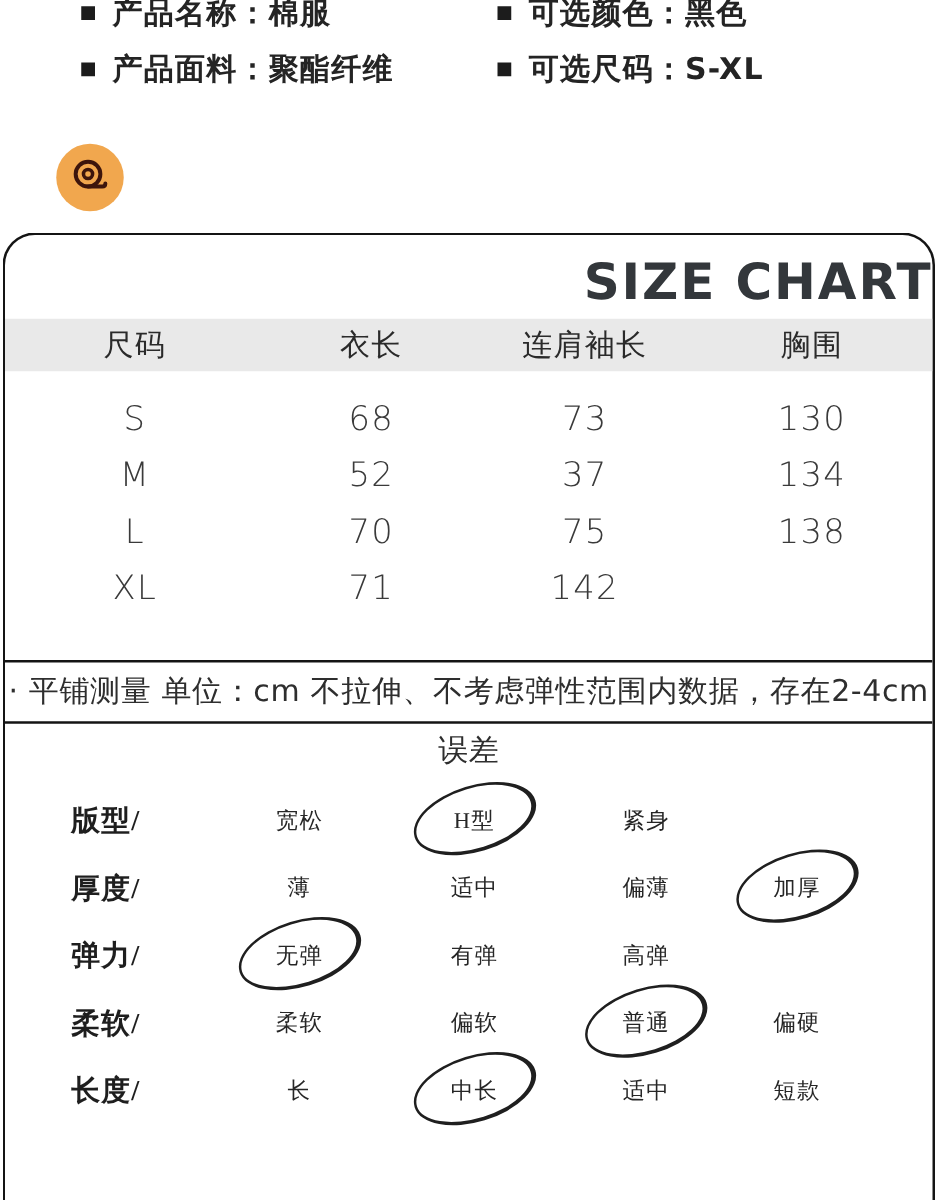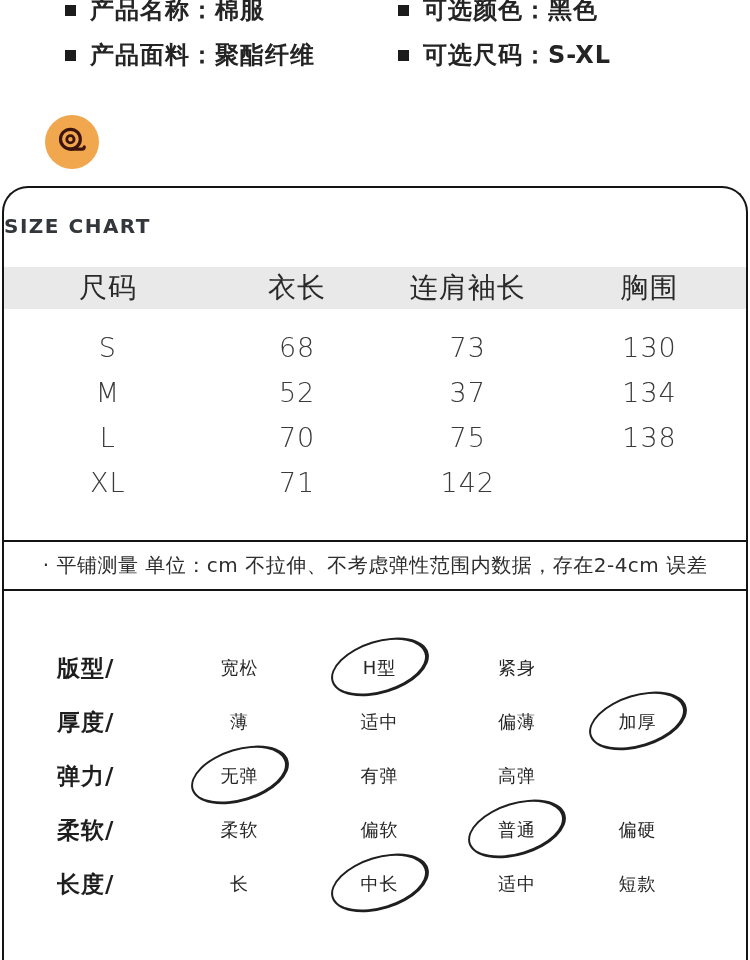--- a/index.html
+++ b/index.html
@@ -31,50 +31,50 @@
 
   
   .card {
     position: absolute; left: 2px; right: 2px; top: 186px; bottom: 0;
     background: #ffffff;
     border: 2px solid #141414; border-bottom: none;
     border-radius: 26px 26px 0 0;
     overflow: hidden;
   }
   .card-title {
-    margin-top: 22px; margin-bottom: 24px;
-    text-align: left;
-    font-size: 20px; font-weight: 800; letter-spacing: 1.5px;
+    margin-top: 22px; margin-bottom: 12px;
+    text-align: right;
+    font-size: 40px; font-weight: 800; letter-spacing: 1.5px;
     color: #33373B; line-height: 33px;
   }
   .thead {
     height: 42px; background: #E9E9E9;
     display: grid; grid-template-columns: 28% 23% 23% 26%;
     align-items: center;
   }
-  .thead .th { text-align: center; font-size: 28px; font-weight: 500; color: #2A2A2A; letter-spacing: 1px; }
+  .thead .th { text-align: center; font-size: 24px; font-weight: 500; color: #2A2A2A; letter-spacing: 1px; }
   .tbody { padding-top: 16px; margin-bottom: 35px; }
   .trow {
     height: 45px;
     display: grid; grid-template-columns: 28% 23% 23% 26%;
     align-items: center;
   }
   .trow .td {
     text-align: center; font-size: 27px; font-weight: 300;
     color: #3A3A3A; letter-spacing: 1px; font-stretch: condensed;
   }
 
   .note-row {
     border-top: 2px solid #141414; border-bottom: 2px solid #141414;
     height: 51px; line-height: 47px;
-    text-align: center; font-size: 20px; color: #2E2E2E; letter-spacing: 0.5px;
+    text-align: center; font-size: 24px; color: #2E2E2E; letter-spacing: 0.5px;
   }
 
   
-  .attrs { padding-top: 50px; padding-right: 58px; }
+  .attrs { padding-top: 50px; padding-right: 58px; font-family: Liberation Serif, serif; }
   .arow {
     height: 54px;
     display: grid; grid-template-columns: 163px 145px 135px 140px 1fr;
     align-items: center;
   }
   .arow .alabel {
     padding-left: 53px; font-size: 23px; font-weight: 700; color: #1E1E1E; letter-spacing: 1px;
   }
   .arow .aopt {
     text-align: center; font-size: 18px; font-weight: 400; color: #262626;

